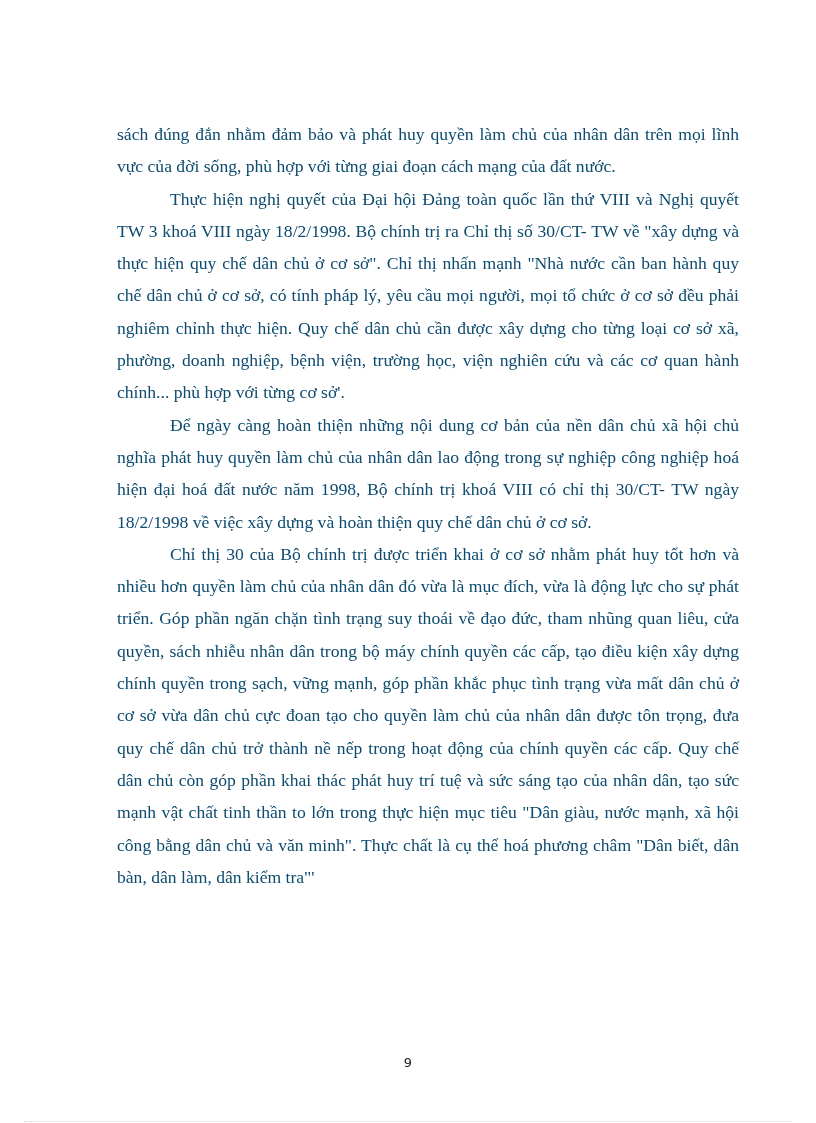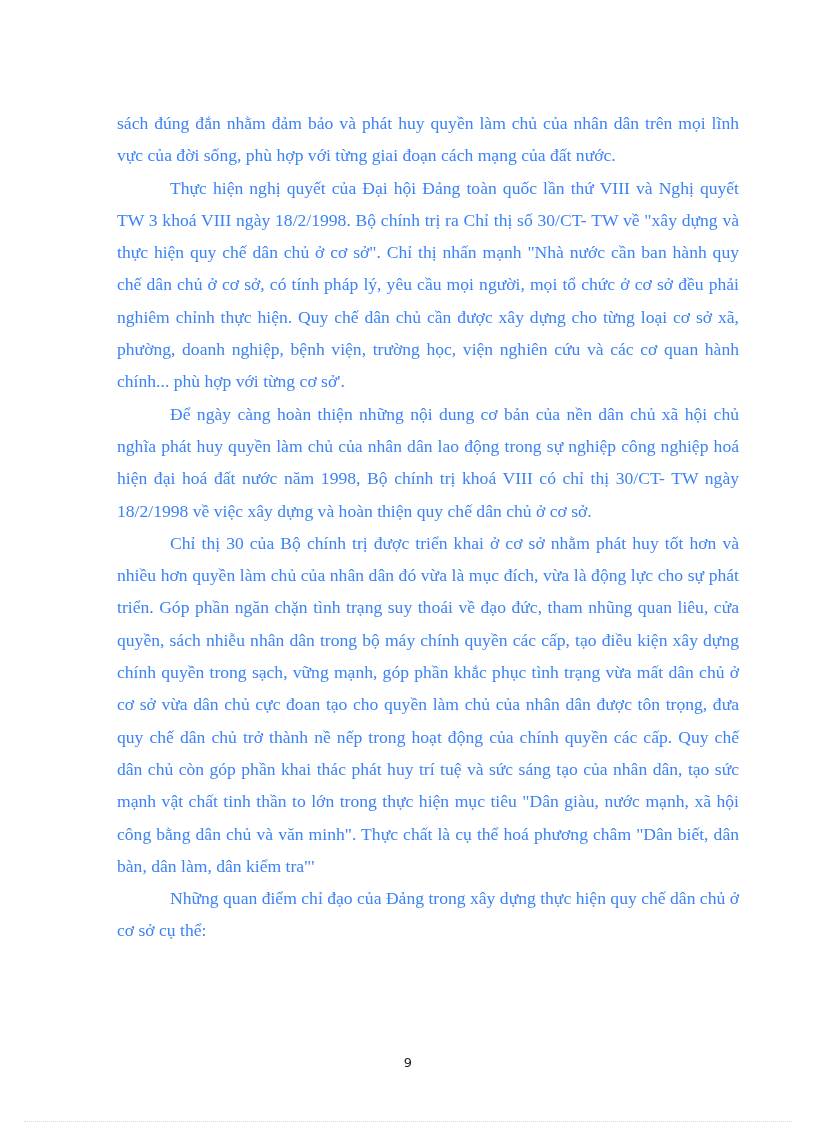--- a/index.html
+++ b/index.html
@@ -2,23 +2,23 @@
 <html><head>
 <meta charset="utf-8">
 <style>
   html, body { margin: 0; padding: 0; background: #ffffff; }
   body { width: 816px; height: 1123px; position: relative; overflow: hidden; }
   .page {
     position: absolute; left: 0; top: 0; width: 816px; height: 1123px;
     background: #ffffff;
   }
   .content {
-    position: absolute; left: 117px; top: 107px; width: 622px;
+    position: absolute; left: 117px; top: 118px; width: 622px;
     font-family: "Liberation Serif", "DejaVu Serif", serif;
-    font-size: 17.6px; line-height: 32.3px; color: #3b82f6;
+    font-size: 17.6px; line-height: 32.3px; color: #0c4a6e;
   }
   .content p { margin: 0; text-align: justify; text-align-last: left; }
   .content p.indent { text-indent: 53px; }
   .page-number {
     position: absolute; left: 0; width: 816px; top: 1055px; text-align: center;
     font-family: "DejaVu Sans", sans-serif; font-size: 13px; color: #222;
   }
   .page-edge {
     position: absolute; left: 24px; right: 24px; top: 1121px; height: 0;
     border-top: 1px dotted #d7d7e2;
@@ -26,17 +26,16 @@
 </style>
 </head>
 <body>
 
 <div class="page">
   <div class="content">
     <p>sách đúng đắn nhằm đảm bảo và phát huy quyền làm chủ của nhân dân trên mọi lĩnh vực của đời sống, phù hợp với từng giai đoạn cách mạng của đất nước.</p>
     <p class="indent">Thực hiện nghị quyết của Đại hội Đảng toàn quốc lần thứ VIII và Nghị quyết TW 3 khoá VIII ngày 18/2/1998. Bộ chính trị ra Chỉ thị số 30/CT- TW về "xây dựng và thực hiện quy chế dân chủ ở cơ sở". Chỉ thị nhấn mạnh "Nhà nước cần ban hành quy chế dân chủ ở cơ sở, có tính pháp lý, yêu cầu mọi người, mọi tổ chức ở cơ sở đều phải nghiêm chỉnh thực hiện. Quy chế dân chủ cần được xây dựng cho từng loại cơ sở xã, phường, doanh nghiệp, bệnh viện, trường học, viện nghiên cứu và các cơ quan hành chính... phù hợp với từng cơ sở'.</p>
     <p class="indent">Để ngày càng hoàn thiện những nội dung cơ bản của nền dân chủ xã hội chủ nghĩa phát huy quyền làm chủ của nhân dân lao động trong sự nghiệp công nghiệp hoá hiện đại hoá đất nước năm 1998, Bộ chính trị khoá VIII có chỉ thị 30/CT- TW ngày 18/2/1998 về việc xây dựng và hoàn thiện quy chế dân chủ ở cơ sở.</p>
     <p class="indent">Chỉ thị 30 của Bộ chính trị được triển khai ở cơ sở nhằm phát huy tốt hơn và nhiều hơn quyền làm chủ của nhân dân đó vừa là mục đích, vừa là động lực cho sự phát triển. Góp phần ngăn chặn tình trạng suy thoái về đạo đức, tham nhũng quan liêu, cửa quyền, sách nhiễu nhân dân trong bộ máy chính quyền các cấp, tạo điều kiện xây dựng chính quyền trong sạch, vững mạnh, góp phần khắc phục tình trạng vừa mất dân chủ ở cơ sở vừa dân chủ cực đoan tạo cho quyền làm chủ của nhân dân được tôn trọng, đưa quy chế dân chủ trở thành nề nếp trong hoạt động của chính quyền các cấp. Quy chế dân chủ còn góp phần khai thác phát huy trí tuệ và sức sáng tạo của nhân dân, tạo sức mạnh vật chất tinh thần to lớn trong thực hiện mục tiêu "Dân giàu, nước mạnh, xã hội công bằng dân chủ và văn minh". Thực chất là cụ thể hoá phương châm "Dân biết, dân bàn, dân làm, dân kiểm tra"'</p>
-    <p class="indent">Những quan điểm chỉ đạo của Đảng trong xây dựng thực hiện quy chế dân chủ ở cơ sở cụ thể:</p>
   </div>
   <div class="page-number">9</div>
   <div class="page-edge"></div>
 </div>
 
 </body></html>

